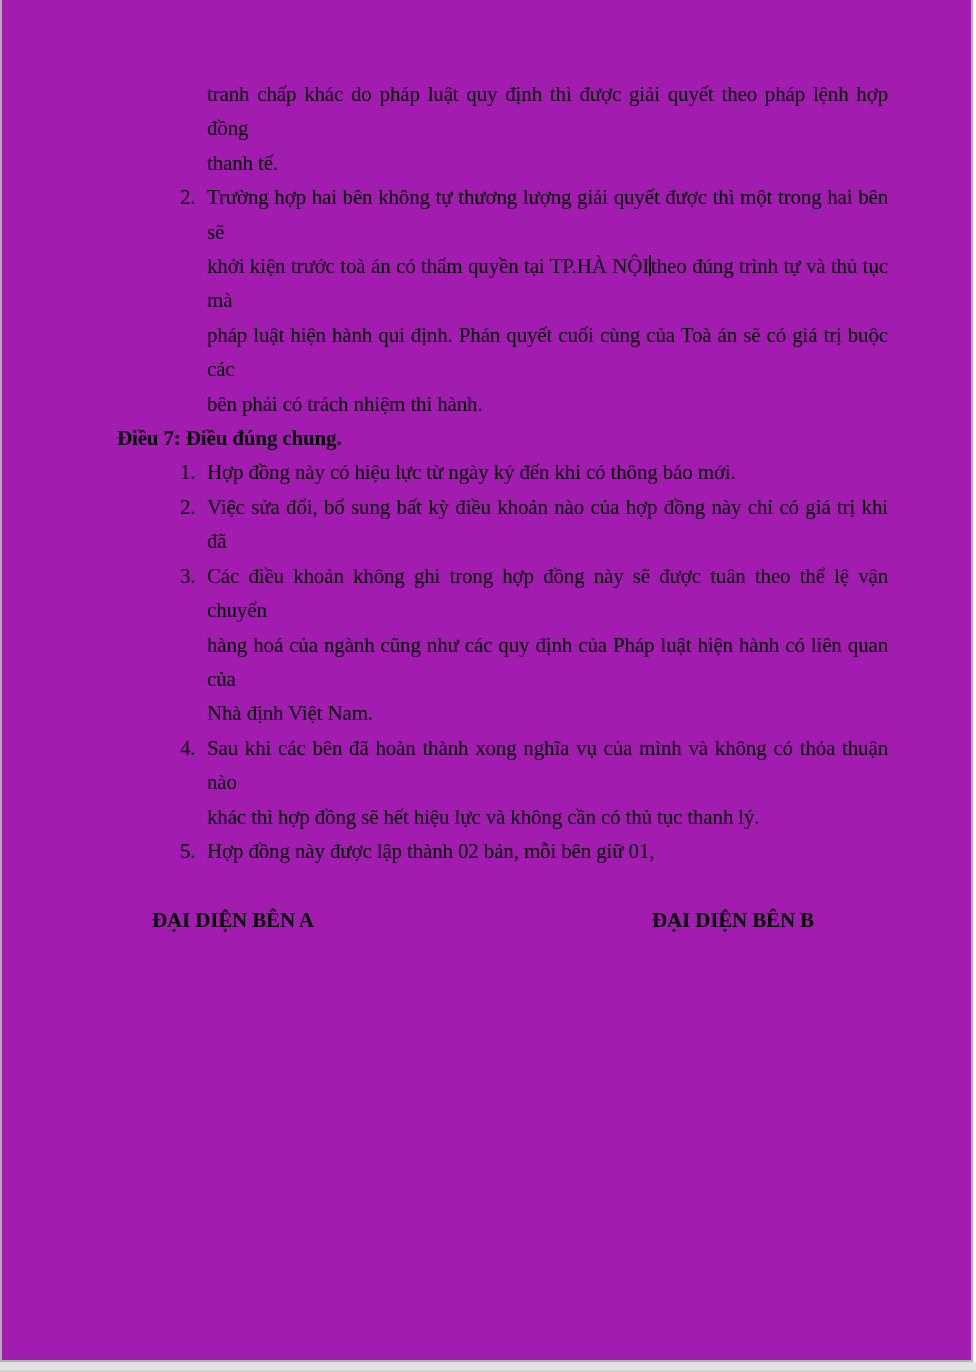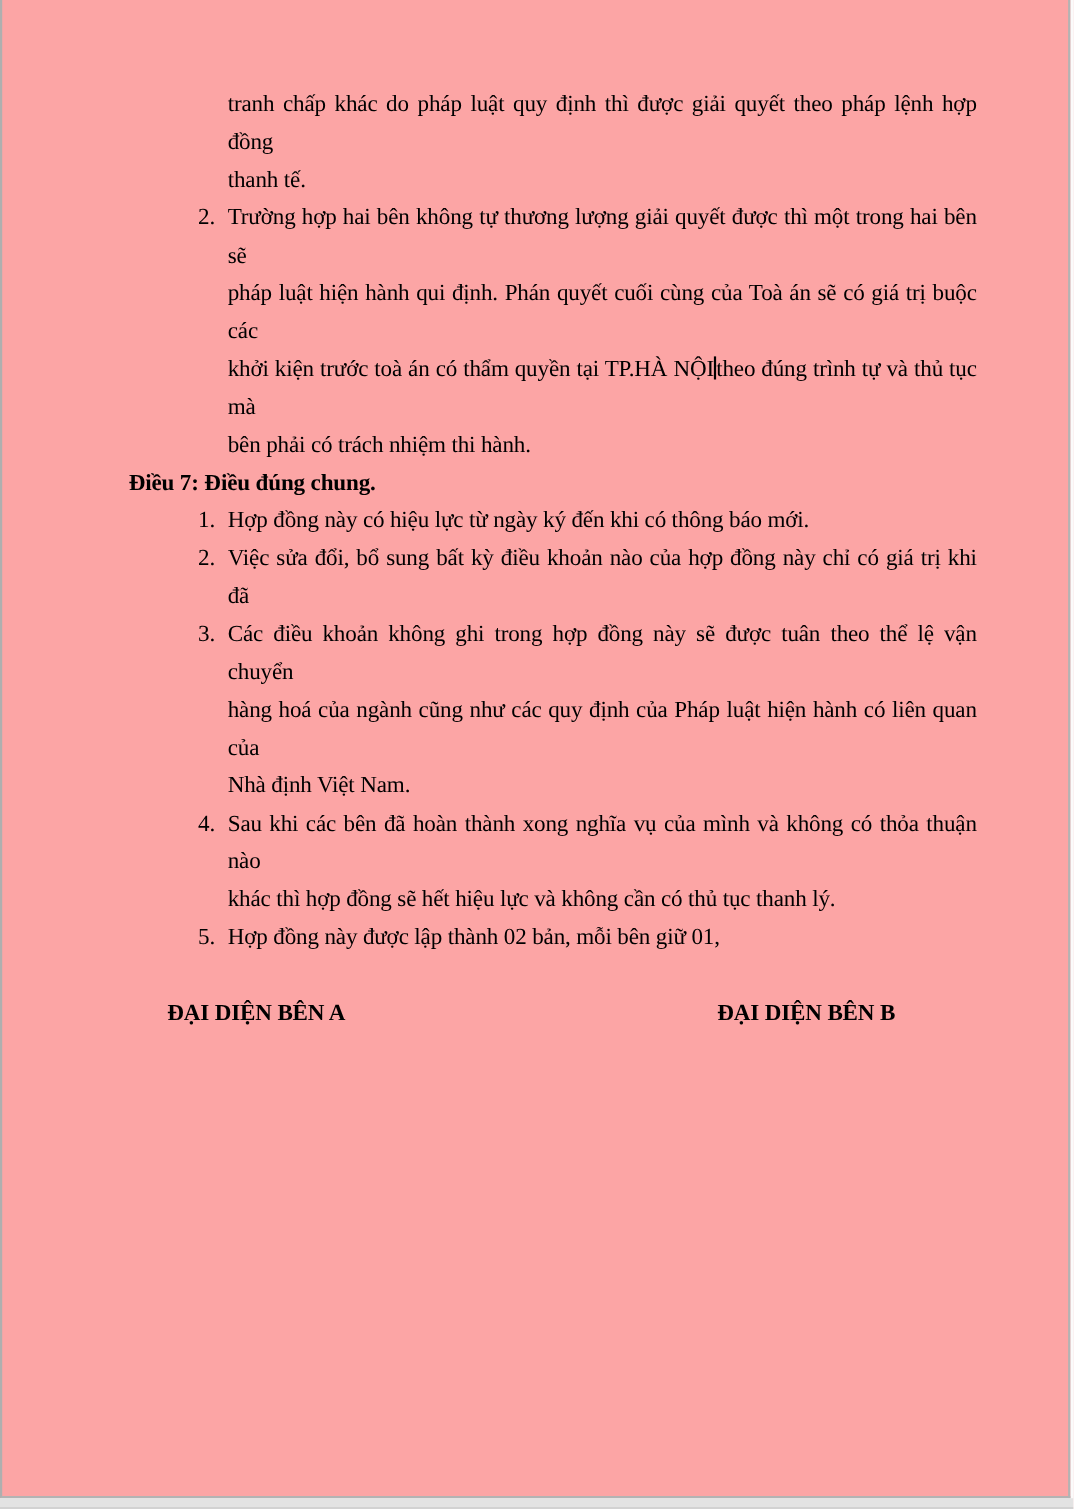--- a/index.html
+++ b/index.html
@@ -11,21 +11,21 @@
     background: #fbfbfb;
     font-family: "Liberation Serif", "DejaVu Serif", serif;
   }
   .page {
     position: absolute;
     left: 0;
     top: 0;
     width: 973px;
     height: 1362px;
     box-sizing: border-box;
-    background: #fca5a5;
+    background: #a21caf;
     border-left: 2px solid #afafaf;
     border-right: 2px solid #b3b3b3;
     border-bottom: 2px solid #b3b3b3;
   }
   .gap-strip {
     position: absolute;
     left: 0;
     top: 1362px;
     width: 976px;
     height: 10px;
@@ -67,22 +67,22 @@
 <body>
 
 <div class="viewport">
   <div class="page">
     <div class="content">
 
       <div class="line j">tranh chấp khác do pháp luật quy định thì được giải quyết theo pháp lệnh hợp đồng</div>
       <div class="line">thanh tế.</div>
 
       <div class="line j"><span class="num">2.</span><span>Trường hợp hai bên không tự thương lượng giải quyết được thì một trong hai bên sẽ</span></div>
+      <div class="line j"><span>khởi kiện trước toà án có thẩm quyền tại TP.HÀ NỘI</span><span class="caret"></span><span>theo đúng trình tự và thủ tục mà</span></div>
       <div class="line j">pháp luật hiện hành qui định. Phán quyết cuối cùng của Toà án sẽ có giá trị buộc các</div>
-      <div class="line j"><span>khởi kiện trước toà án có thẩm quyền tại TP.HÀ NỘI</span><span class="caret"></span><span>theo đúng trình tự và thủ tục mà</span></div>
       <div class="line">bên phải có trách nhiệm thi hành.</div>
 
       <div class="line heading">Điều 7: Điều đúng chung.</div>
 
       <div class="line"><span class="num">1.</span><span>Hợp đồng này có hiệu lực từ ngày ký đến khi có thông báo mới.</span></div>
 
       <div class="line j"><span class="num">2.</span><span>Việc sửa đổi, bổ sung bất kỳ điều khoản nào của hợp đồng này chỉ có giá trị khi đã</span></div>
 
       <div class="line j"><span class="num">3.</span><span>Các điều khoản không ghi trong hợp đồng này sẽ được tuân theo thể lệ vận chuyển</span></div>
       <div class="line j">hàng hoá của ngành cũng như các quy định của Pháp luật hiện hành có liên quan của</div>

